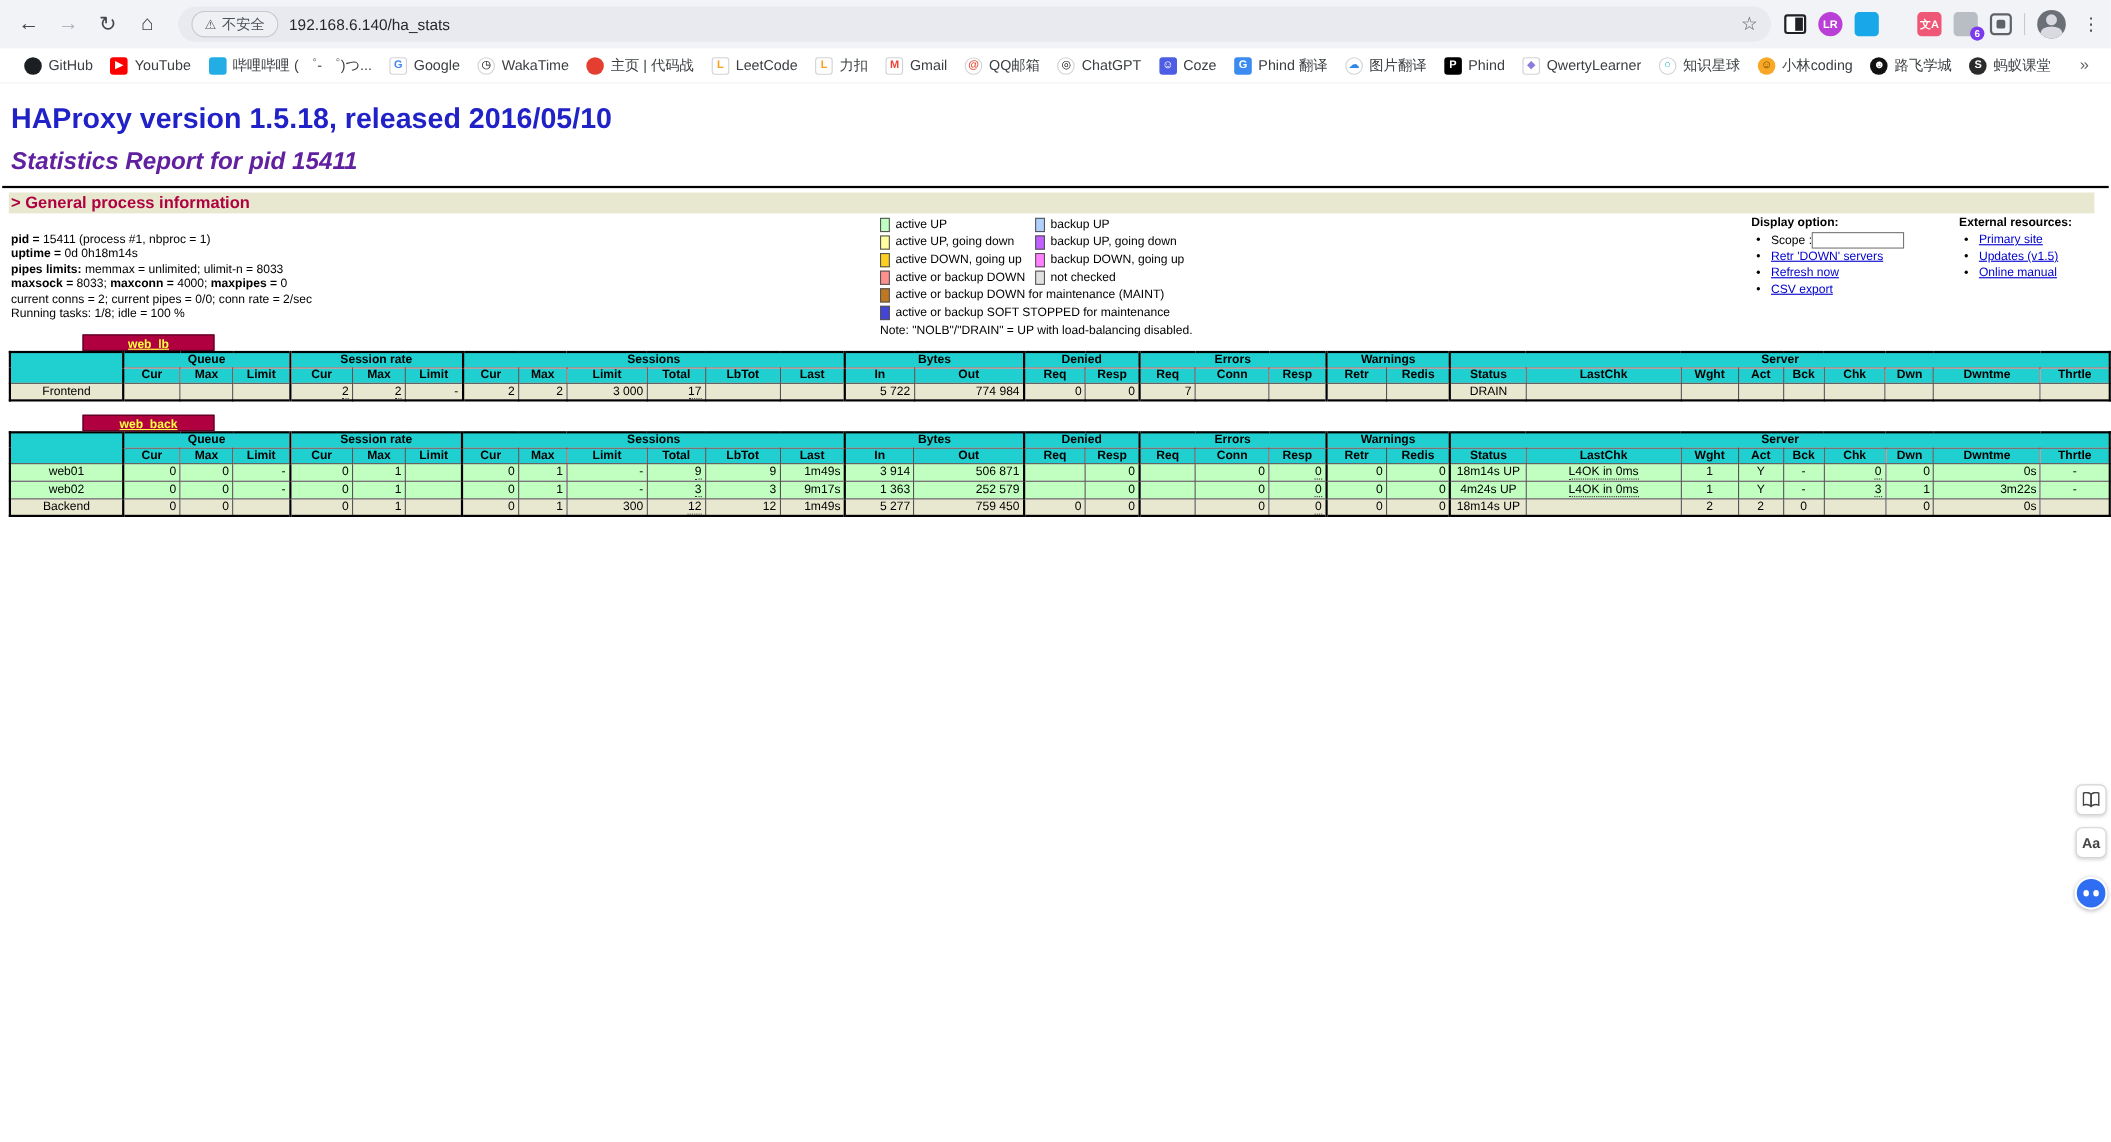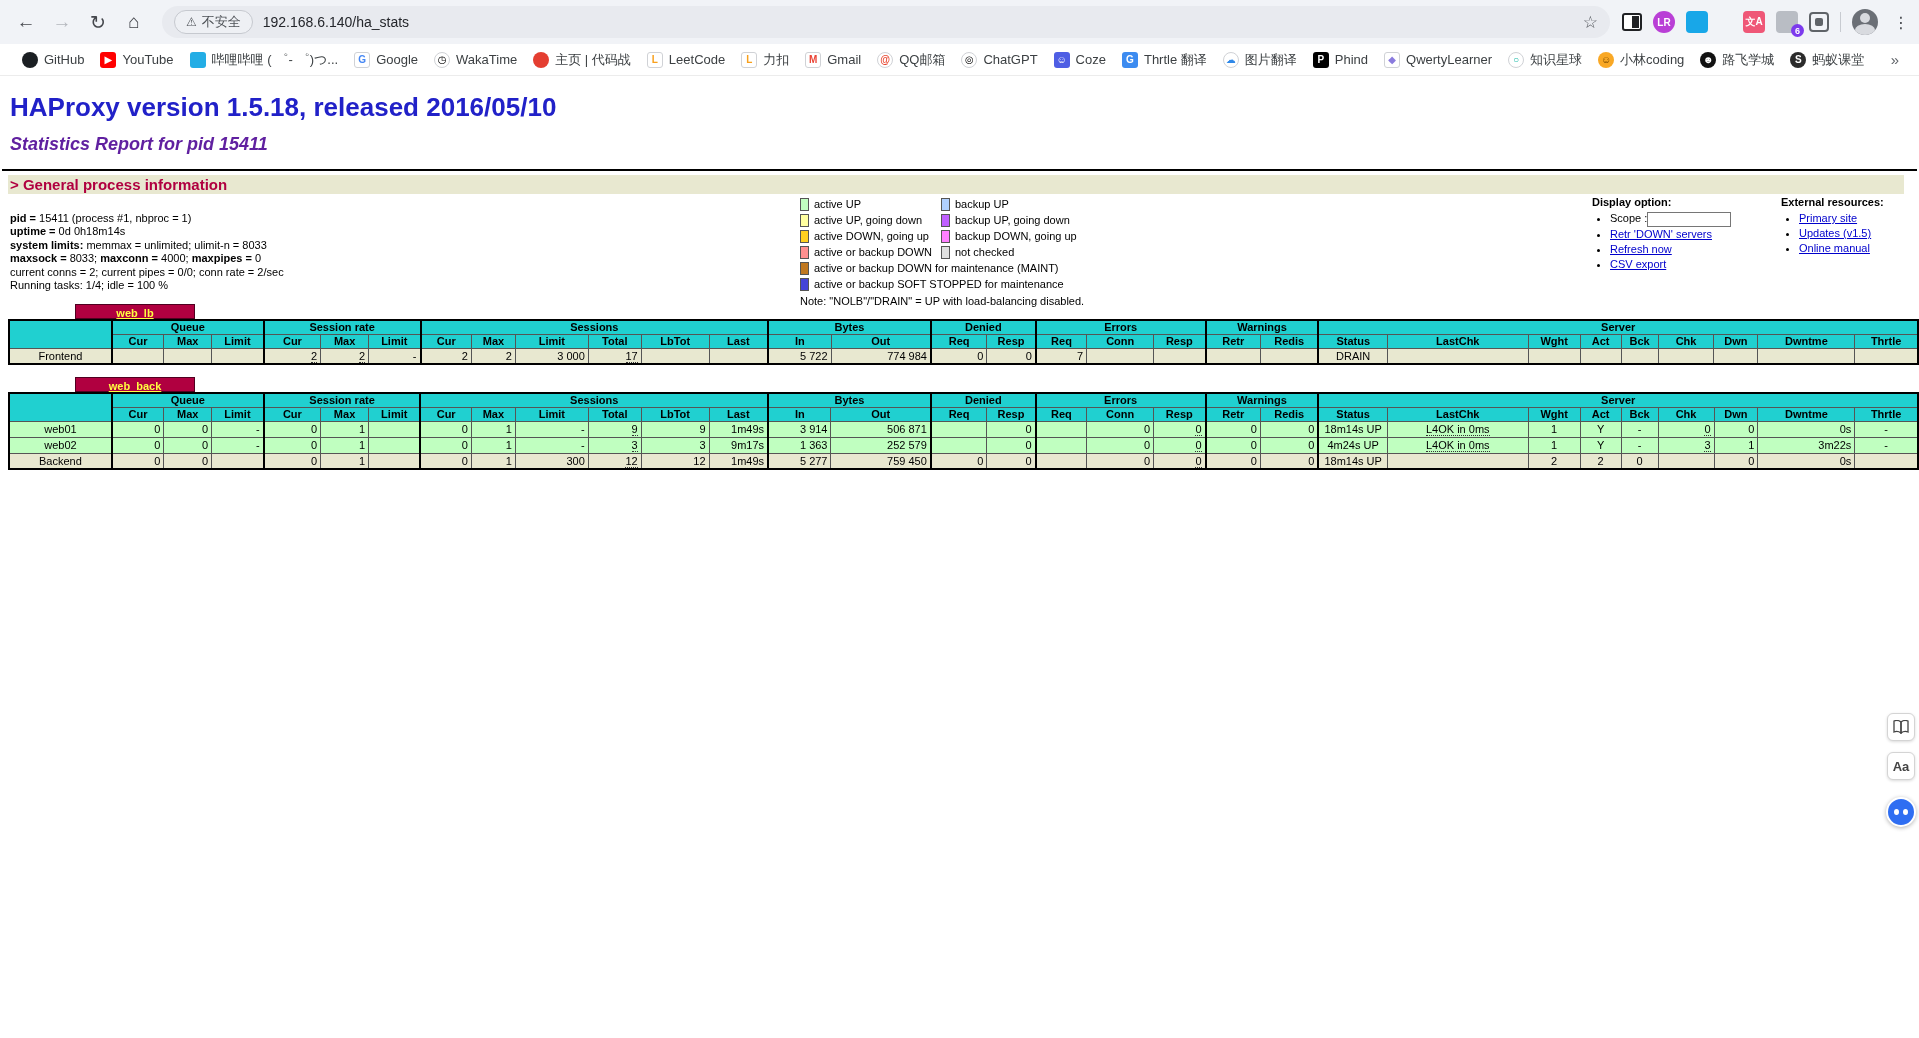--- a/index.html
+++ b/index.html
@@ -60,21 +60,21 @@
     width:16px; height:16px; border-radius:3px; font-size:10px; font-weight:bold;
     display:flex; align-items:center; justify-content:center; flex:0 0 auto;
   }
   .bm-ic.round { border-radius:50%; }
   .bm-ic.bordered { border:1px solid #d0d2d6; }
   .bm-label { font-size:13px; color:#3c4043; white-space:nowrap; }
   .bm-more { margin-left:auto; font-size:15px; color:#5f6368; padding:0 6px; }
   
   .page { position:relative; width:1919px; height:962px; background:#fff; }
   .hap-title { position:absolute; left:10px; top:16px; font-size:26px; font-weight:bold; color:#2121c8; text-decoration:none; }
-  .hap-sub { position:absolute; left:10px; top:58px; font-size:18px; font-weight:bold; font-style:italic; color:#6020a0; }
+  .hap-sub { position:absolute; left:10px; top:58px; font-size:22px; font-weight:bold; font-style:italic; color:#6020a0; }
   .rule { position:absolute; left:2px; top:93px; width:1915px; height:2px; background:#000; }
   .band {
     position:absolute; left:8px; top:99px; width:1896px; height:19px; background:#e8e8d0;
     color:#b00040; font-weight:bold; font-size:15px; line-height:19px; padding-left:2px;
   }
   .procinfo { position:absolute; left:10px; top:136px; font-size:11px; line-height:13.4px; }
   
   .legend { position:absolute; left:800px; top:120px; font-size:11px; }
   .lrow { display:flex; align-items:center; height:16px; }
   .lcell { display:flex; align-items:center; }
@@ -198,21 +198,21 @@
       <div class="bm">
         <span class="bm-ic round bordered" style="background: rgb(255, 255, 255); color: rgb(0, 0, 0);">◎</span>
         <span class="bm-label">ChatGPT</span>
       </div>
       <div class="bm">
         <span class="bm-ic" style="background: rgb(78, 94, 228); color: rgb(255, 255, 255);">☺</span>
         <span class="bm-label">Coze</span>
       </div>
       <div class="bm">
         <span class="bm-ic" style="background: rgb(60, 139, 240); color: rgb(255, 255, 255);">G</span>
-        <span class="bm-label">Thrtle 翻译</span>
+        <span class="bm-label">Phind 翻译</span>
       </div>
       <div class="bm">
         <span class="bm-ic round bordered" style="background: rgb(255, 255, 255); color: rgb(47, 136, 232);">☁</span>
         <span class="bm-label">图片翻译</span>
       </div>
       <div class="bm">
         <span class="bm-ic" style="background: rgb(0, 0, 0); color: rgb(255, 255, 255);">P</span>
         <span class="bm-label">Phind</span>
       </div>
       <div class="bm">
@@ -241,24 +241,24 @@
 
 <div class="page">
   <a class="hap-title" href="#">HAProxy version 1.5.18, released 2016/05/10</a>
   <div class="hap-sub">Statistics Report for pid 15411</div>
   <div class="rule"></div>
   <div class="band">&gt; General process information</div>
 
   <div class="procinfo" id="procinfo">
       <div><b>pid = </b><span>15411 (process #1, nbproc = 1)</span></div>
       <div><b>uptime = </b><span>0d 0h18m14s</span></div>
-      <div><b>system limits:</b><span> memmax = unlimited; ulimit-n = 8033</span></div>
+      <div><b>pipes limits:</b><span> memmax = unlimited; ulimit-n = 8033</span></div>
       <div><b>maxsock = </b><span>8033; </span><b>maxconn = </b><span>4000; </span><b>maxpipes = </b><span>0</span></div>
       <div><span>current conns = 2; current pipes = 0/0; conn rate = 2/sec</span></div>
-      <div><span>Running tasks: 1/4; idle = 100 %</span></div>
+      <div><span>Running tasks: 1/8; idle = 100 %</span></div>
     </div>
 
   <div class="legend" id="legend">
       <div class="lrow">
         <div class="lcell first">
           <span class="lbox" style="background: rgb(192, 255, 192);"></span>
           <span>active UP</span>
         </div>
         <div class="lcell">
           <span class="lbox" style="background: rgb(176, 208, 255);"></span>

